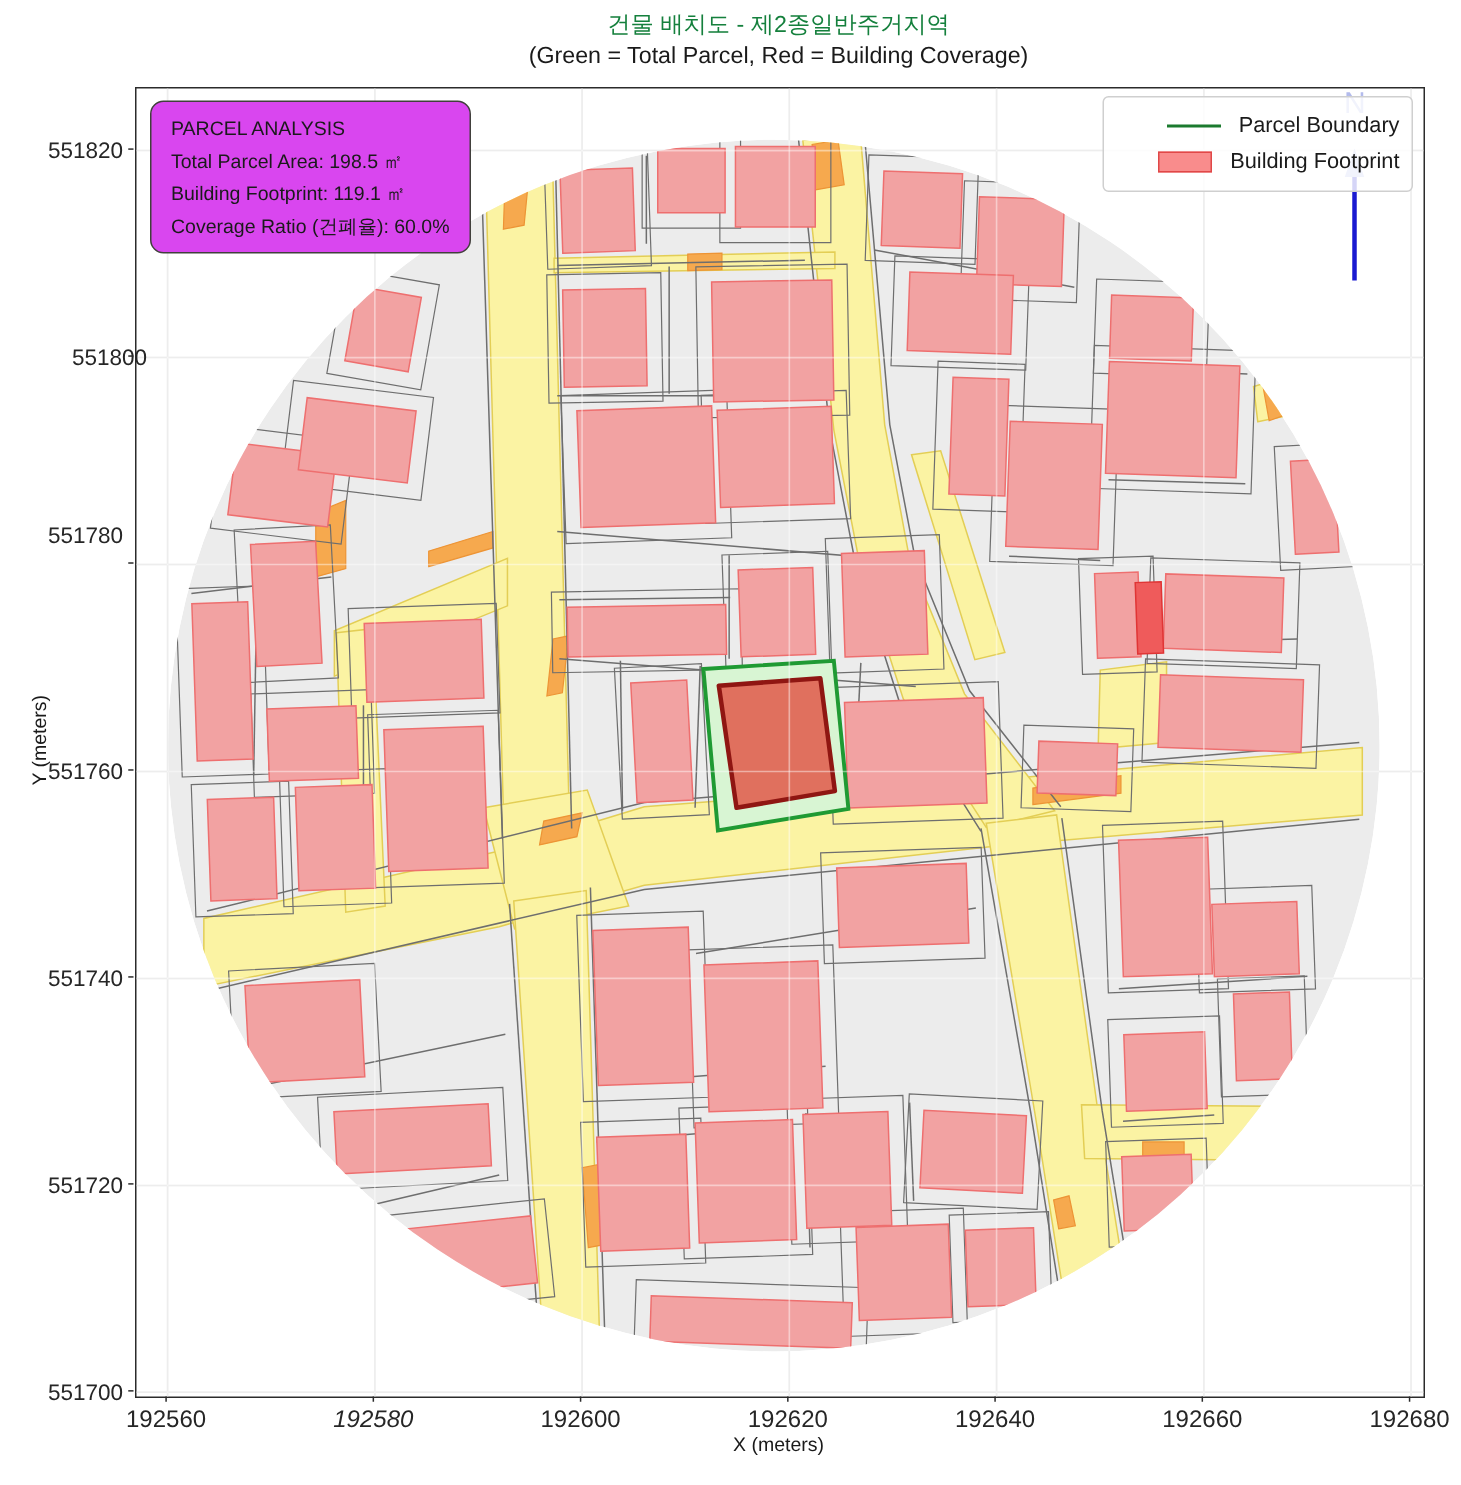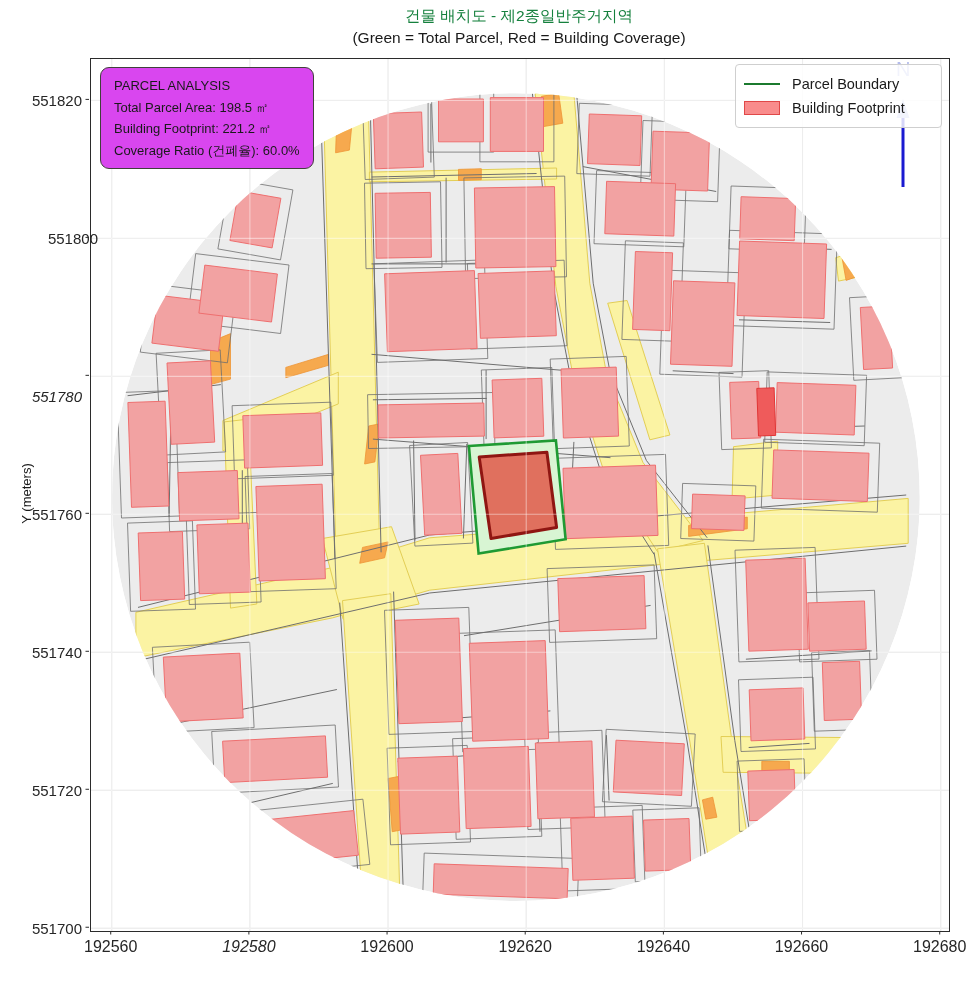--- a/index.html
+++ b/index.html
@@ -9,21 +9,21 @@
   .title2{position:absolute;left:90px;top:29px;width:858px;text-align:center;font-size:15.5px;color:#1a1a1a;}
   .plot{position:absolute;left:90px;top:58px;width:858px;height:872px;border:1.2px solid #2b2b2b;box-sizing:content-box;background:#ffffff;z-index:1;}
   .plot svg{display:block;}
   #fig-overlay{position:absolute;left:0;top:0;z-index:4;pointer-events:none;}
   .tick-label-x{position:absolute;width:68px;text-align:center;font-size:16px;color:#262626;z-index:2;}
   .tick-label-y{position:absolute;width:66px;text-align:right;font-size:15px;color:#262626;z-index:2;}
   .xlabel{position:absolute;left:90px;top:955px;width:858px;text-align:center;font-size:13px;color:#1a1a1a;}
   .ylabel{position:absolute;left:-29px;top:486px;width:110px;text-align:center;font-size:13px;color:#1a1a1a;transform:rotate(-90deg);}
   .infobox{position:absolute;left:100px;top:67px;background:#d946ef;border:1.6px solid #41403c;border-radius:9px;padding:7px 13px;font-size:13px;line-height:21.6px;z-index:6;white-space:nowrap;}
   .legend{position:absolute;left:735px;top:64px;width:207px;background:rgba(255,255,255,0.82);border:1px solid #cfcfcf;border-radius:4px;padding:7px 8px;z-index:7;box-sizing:border-box;}
-  .legend-row{display:flex;align-items:center;height:24px;}
+  .legend-row{display:flex;align-items:center;height:24px;justify-content:flex-end;}
   .lswatch-line{width:36px;height:2.6px;margin-right:12px;flex:0 0 auto;}
   .lswatch-patch{width:36px;height:14px;margin-right:12px;flex:0 0 auto;box-sizing:border-box;}
   .legend-label{font-size:14.5px;color:#1a1a1a;}
   .north-n{position:absolute;left:896px;top:58px;font-size:20px;color:#b3bbec;z-index:3;}
 </style>
 </head>
 <body>
 
 <div class="fig">
 
@@ -273,31 +273,32 @@
       <div class="tick-label-x" style="left: 491.217px; top: 938px;">192620</div>
       <div class="tick-label-x" style="left: 629.382px; top: 938px;">192640</div>
       <div class="tick-label-x" style="left: 767.546px; top: 938px;">192660</div>
       <div class="tick-label-x" style="left: 905.71px; top: 938px;">192680</div>
     </div>
   <div id="y-ticks">
       <div class="tick-label-y" style="left: 16px; top: 920.241px;">551700</div>
       <div class="tick-label-y" style="left: 16px; top: 782.266px;">551720</div>
       <div class="tick-label-y" style="left: 16px; top: 644.291px;">551740</div>
       <div class="tick-label-y" style="left: 16px; top: 506.316px;">551760</div>
-      <div class="tick-label-y" style="left: 16px; top: 388px; font-style: italic;">551780</div>
+      <div class="tick-label-y" style="left: 16px; top: 349px;">551780</div>
       <div class="tick-label-y" style="left: 32px; top: 230.367px;">551800</div>
       <div class="tick-label-y" style="left: 16px; top: 92.3924px;">551820</div>
     </div>
 
+  <div class="xlabel">X (meters)</div>
   <div class="ylabel">Y (meters)</div>
 
   <div class="infobox">
     <div>PARCEL ANALYSIS</div>
     <div>Total Parcel Area: 198.5 ㎡</div>
-    <div>Building Footprint: 221.2 ㎡</div>
+    <div>Building Footprint: 119.1 ㎡</div>
     <div>Coverage Ratio (건폐율): 60.0%</div>
   </div>
 
   <div class="legend">
     <div class="legend-row">
       <span class="lswatch-line" style="background: rgb(27, 122, 46);"></span>
       <span class="legend-label">Parcel Boundary</span>
     </div>
     <div class="legend-row">
       <span class="lswatch-patch" style="background: rgb(249, 140, 140); border: 1.4px solid rgb(224, 72, 72);"></span>

